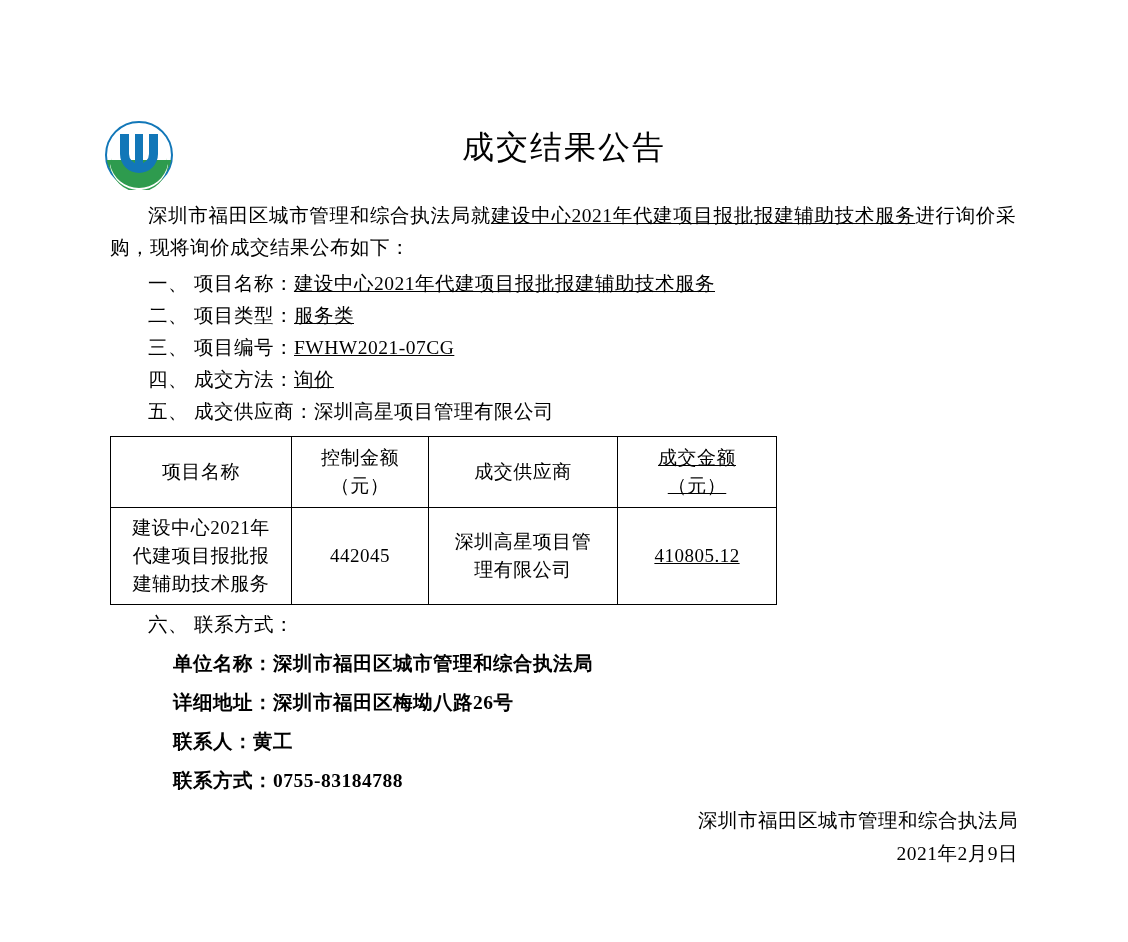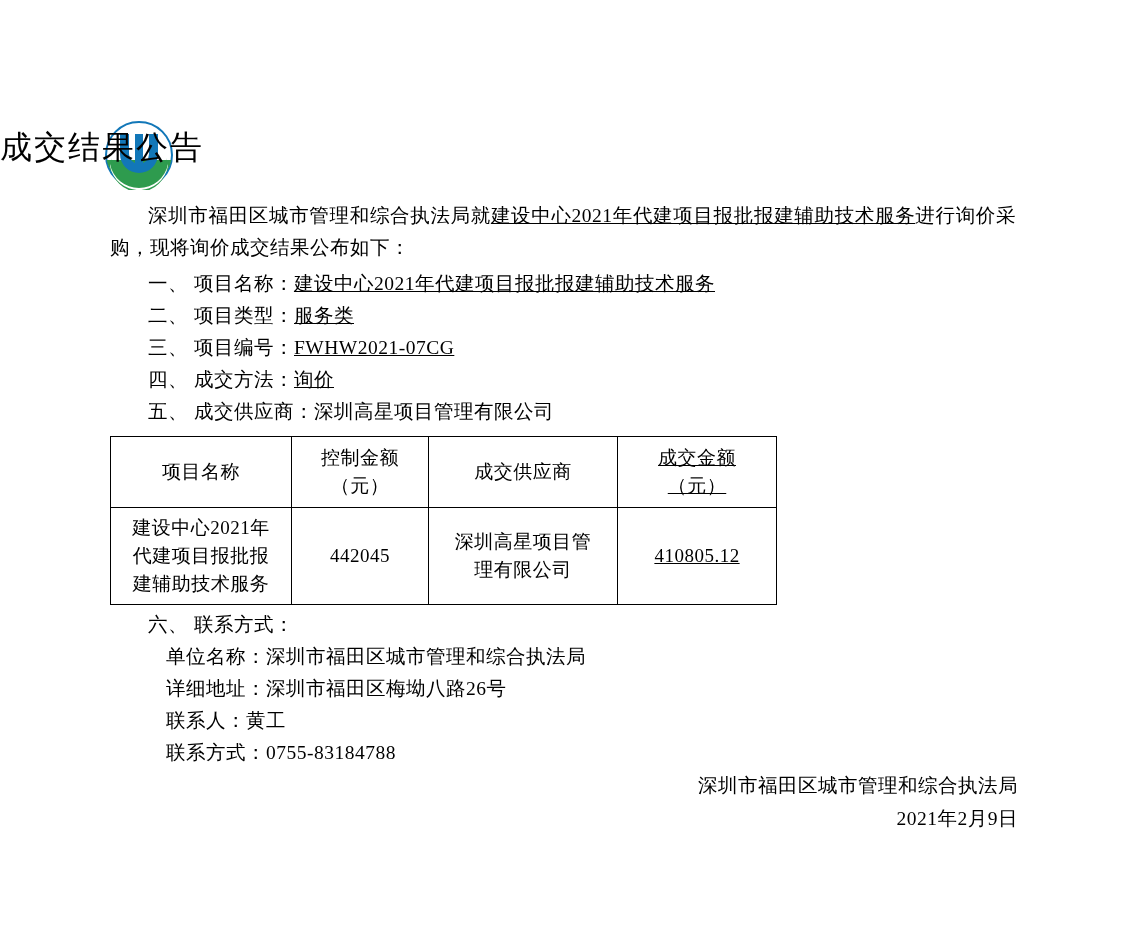--- a/index.html
+++ b/index.html
@@ -26,20 +26,21 @@
     left: 104px;
     top: 120px;
     width: 70px;
     height: 70px;
   }
   .doc-title {
     position: absolute;
     left: 0;
     right: 0;
     top: 126px;
+    text-align: center;
     font-size: 32px;
     letter-spacing: 2px;
     font-family: "Liberation Sans", sans-serif;
     font-weight: normal;
   }
   
   .content {
     position: absolute;
     left: 110px;
     top: 200px;
@@ -60,24 +61,25 @@
     margin: 0;
     padding-left: 38px;
     letter-spacing: 0.5px;
     white-space: nowrap;
   }
   .listline .num {
     display: inline-block;
     min-width: 46px;
   }
   .sublist {
-    margin: 0;
+    margin: 7px;
     padding-left: 56px;
     letter-spacing: 0.5px;
     white-space: nowrap;
+    font-weight: bold;
   }
   
   table.result {
     border-collapse: collapse;
     margin: 8px 8px 4px 0;
     width: 630px;
     table-layout: fixed;
     padding-left: 47px;
   }
   table.result td {

